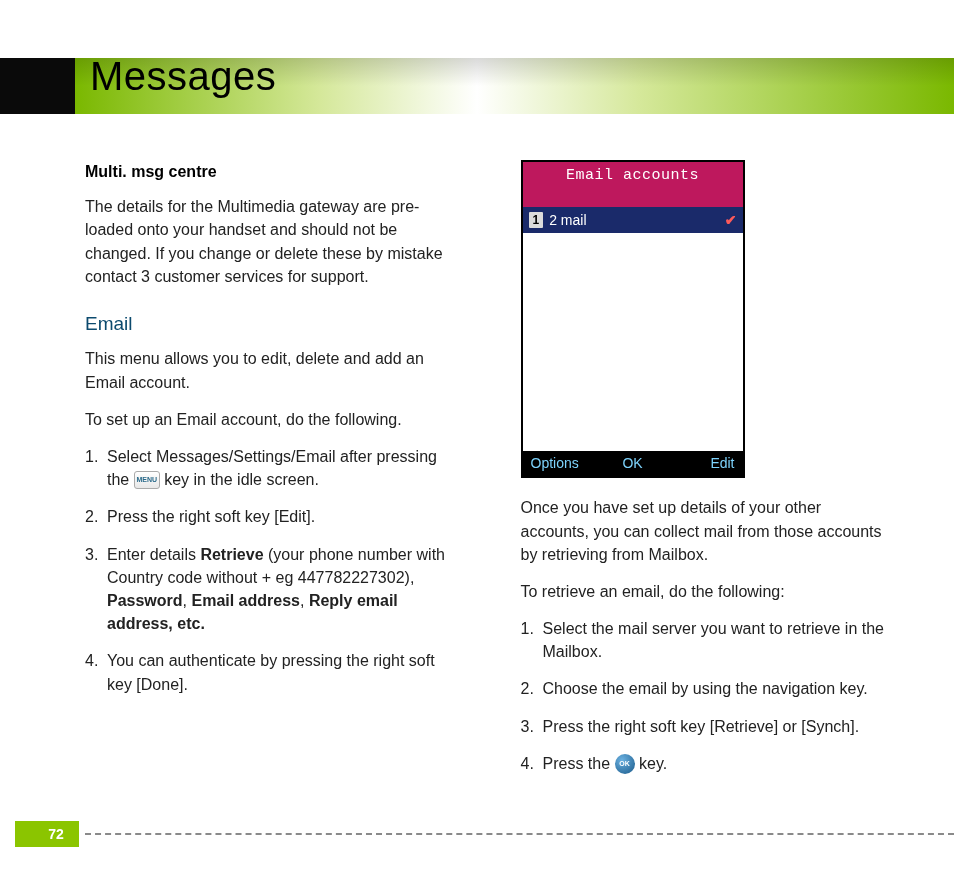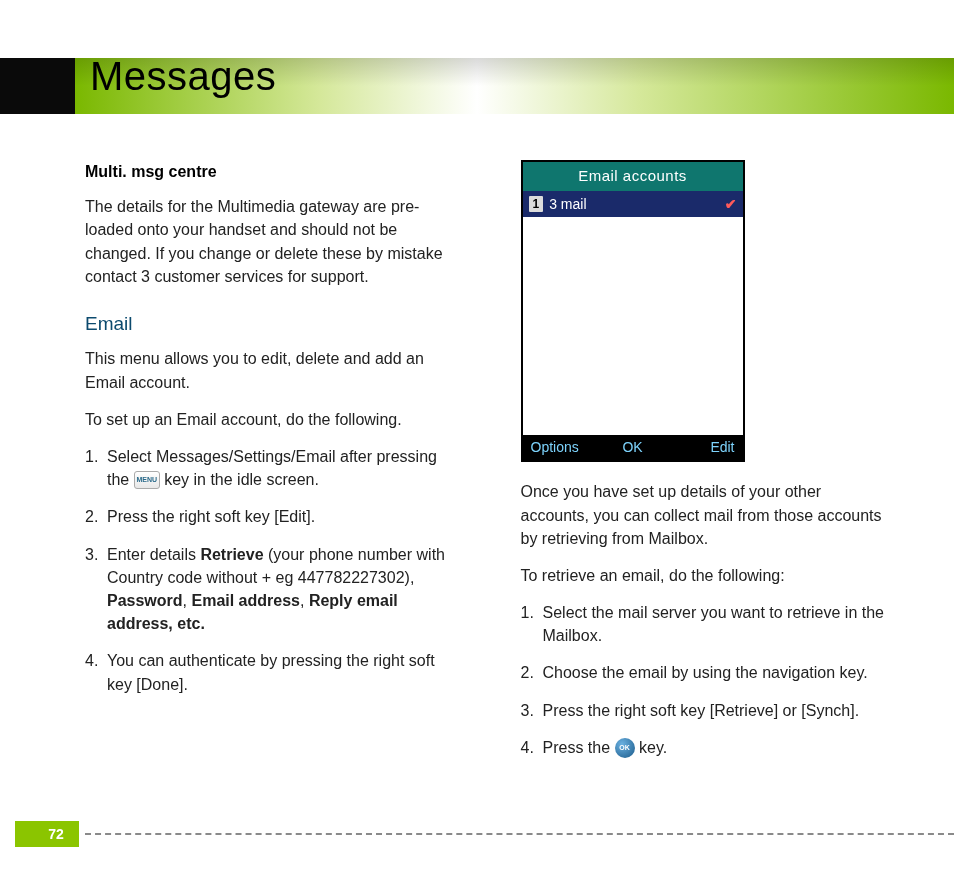--- a/index.html
+++ b/index.html
@@ -112,26 +112,26 @@
   .phone {
     width: 224px;
     margin: 0 0 18px 0;
     background: #000;
     padding: 2px;
   }
   .phone-inner {
     background: #fff;
   }
   .ph-title {
-    background: #0f766e;
+    background: #be185d;
     color: #fff;
     text-align: center;
-    font-family: Liberation Sans, sans-serif;
+    font-family: Liberation Mono, monospace;
     font-size: 15px;
-    padding: 3px 0 4px 0;
+    padding: 3px 0 20px 0;
     letter-spacing: 0.5px;
   }
   .ph-row {
     background: #1a2a6a;
     color: #fff;
     display: flex;
     align-items: center;
     padding: 3px 6px;
     font-family: "Arial Black", Arial, sans-serif;
     font-size: 14px;
@@ -240,21 +240,21 @@
       </div>
     </div>
   </div>
 
   <div class="col">
     <div class="phone">
       <div class="phone-inner">
         <div class="ph-title">Email accounts</div>
         <div class="ph-row">
           <span class="numbox">1</span>
-          <span class="lbl">3 mail</span>
+          <span class="lbl">2 mail</span>
           <span class="tick">✔</span>
         </div>
         <div class="ph-body"></div>
         <div class="ph-softkeys">
           <span>Options</span>
           <span>OK</span>
           <span>Edit</span>
         </div>
       </div>
     </div>

